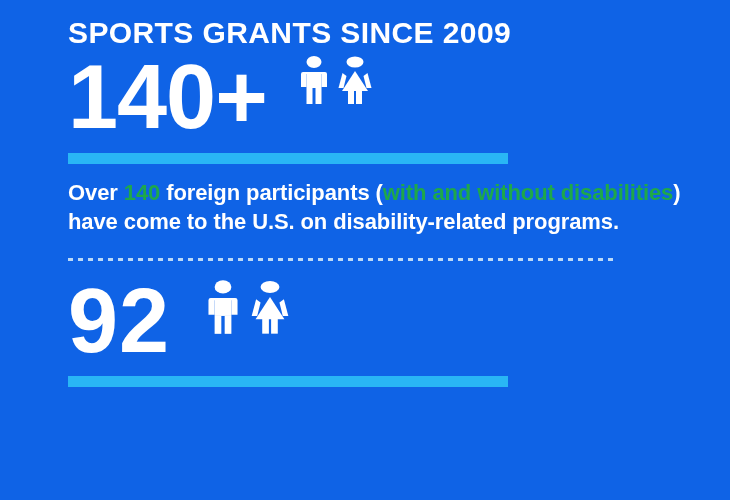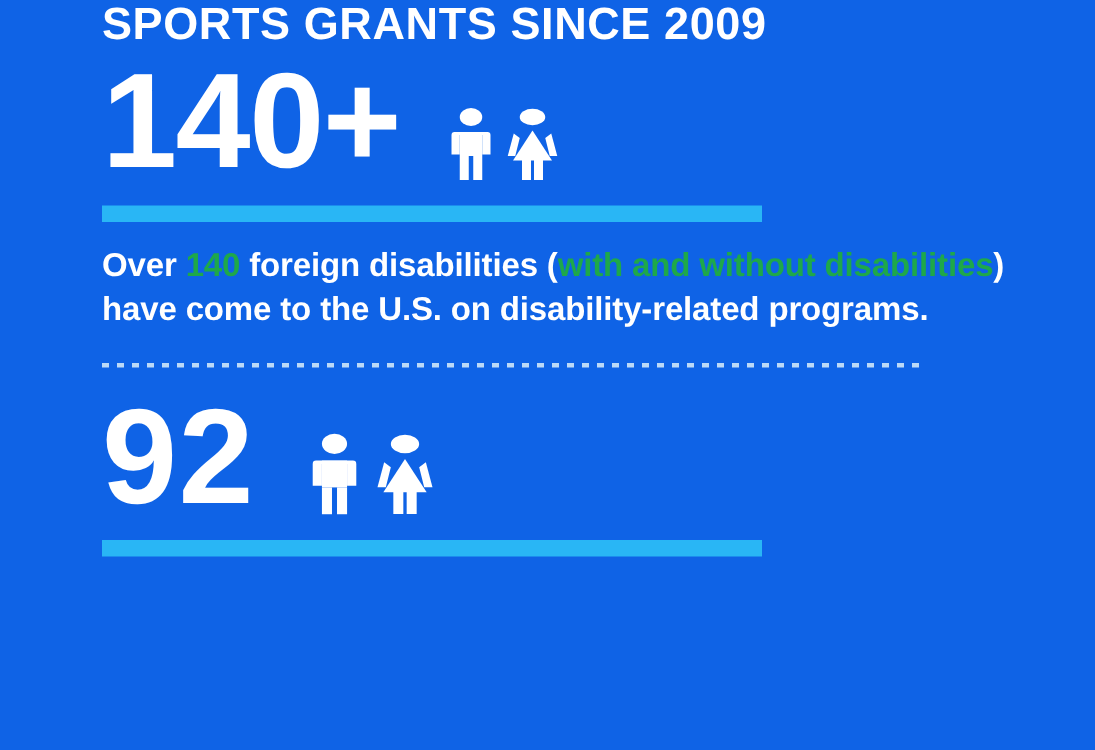--- a/index.html
+++ b/index.html
@@ -22,30 +22,31 @@
     padding:0 0 0 68px;
     background:#0F63E6;
   }
 
   
   .title {
     font-size:30px;
     font-weight:bold;
     letter-spacing:0.4px;
     color:#ffffff;
+    padding-top:16px;
     line-height:1.1;
     white-space:nowrap;
   }
 
   
   .stat-block { position:relative; }
 
   .stat-row {
     display:flex;
-    align-items:flex-end;
+    align-items:flex-start;
     gap:18px;
   }
 
   .stat-number {
     font-size:90px;
     font-weight:bold;
     line-height:0.95;
     letter-spacing:-1px;
     color:#ffffff;
   }
@@ -132,21 +133,21 @@
           <path d="M30.5 18 L34.5 33 h-5 l-3 -12 z" fill="#ffffff"></path>
           <rect x="11" y="34" width="6" height="15" fill="#ffffff"></rect>
           <rect x="19" y="34" width="6" height="15" fill="#ffffff"></rect>
         </svg>
       </div>
     </div>
 
     <div class="cyan-bar"></div>
 
     <div class="body-text">
-      <span>Over </span><span class="hl">140</span><span> foreign disabilities (</span><span class="hl">with and without disabilities</span><span>) have come to the U.S. on disability-related programs.</span>
+      <span>Over </span><span class="hl">140</span><span> foreign participants (</span><span class="hl">with and without disabilities</span><span>) have come to the U.S. on disability-related programs.</span>
     </div>
   </div>
 
   <div class="dotted-sep"></div>
 
   <div class="stat-block block-2">
 
     <div class="stat-row">
       <div class="stat-number second">92</div>
 

